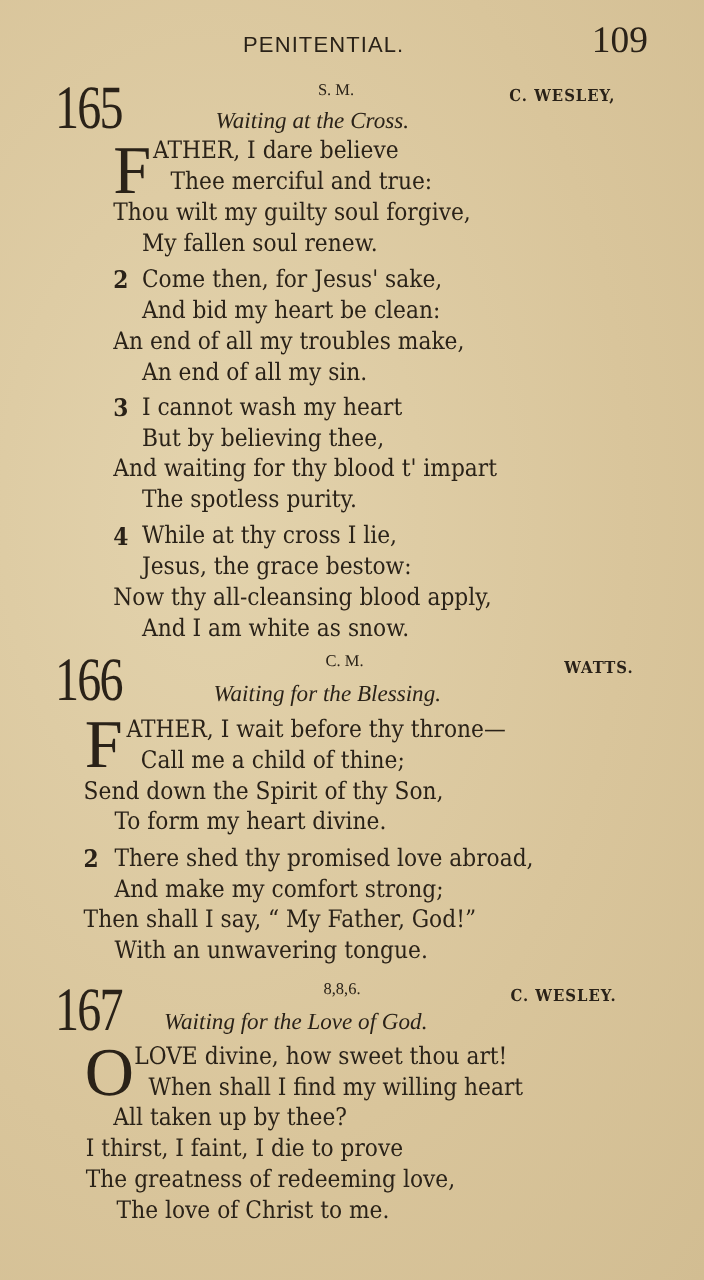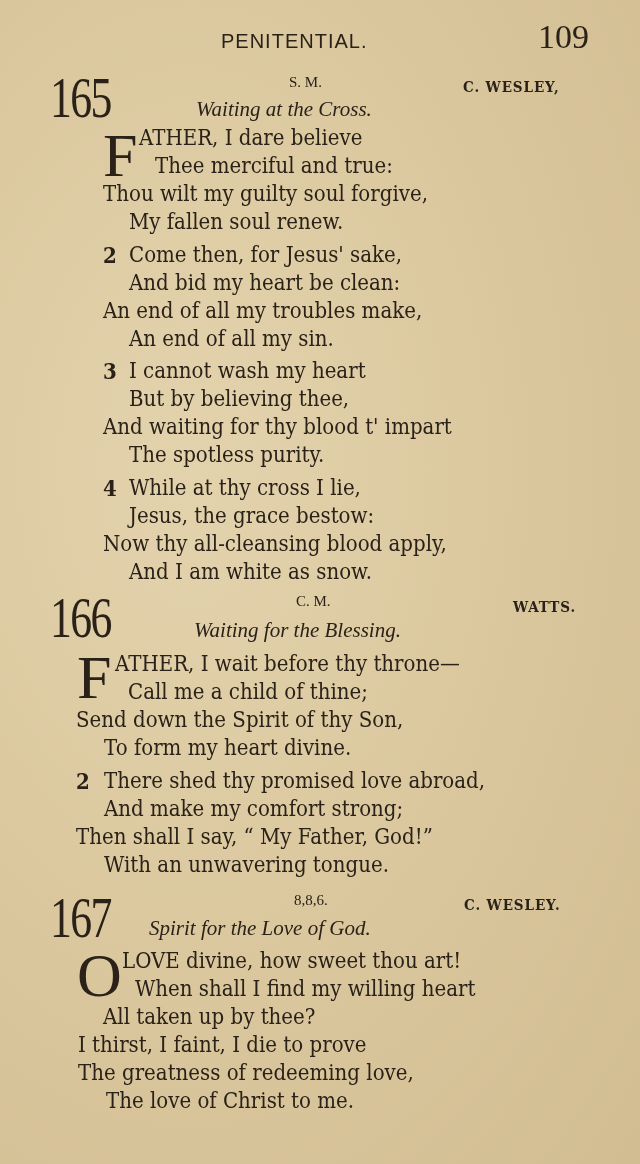--- a/index.html
+++ b/index.html
@@ -75,21 +75,21 @@
   <div class="abs line" style="left:104px;top:770px;">There shed thy promised love abroad,</div>
   <div class="abs line" style="left:104px;top:798px;">And make my comfort strong;</div>
   <div class="abs line" style="left:76px;top:826px;">Then shall I say, “ My Father, God!”</div>
   <div class="abs line" style="left:104px;top:854px;">With an unwavering tongue.</div>
 </div>
 
 <div>
   <div class="abs hymn-num" style="left:50px;top:890px;">167</div>
   <div class="abs meter" style="left:294px;top:892px;">8,8,6.</div>
   <div class="abs author" style="left:464px;top:896px;">C. WESLEY.</div>
-  <div class="abs title" style="left:149px;top:916px;">Spirit for the Love of God.</div>
+  <div class="abs title" style="left:149px;top:916px;">Waiting for the Love of God.</div>
 
   <div class="abs dropcap" style="left:77px;top:944px;">O</div>
   <div class="abs line" style="left:122px;top:950px;">LOVE divine, how sweet thou art!</div>
   <div class="abs line" style="left:135px;top:978px;">When shall I find my willing heart</div>
   <div class="abs line" style="left:103px;top:1006px;">All taken up by thee?</div>
   <div class="abs line" style="left:78px;top:1034px;">I thirst, I faint, I die to prove</div>
   <div class="abs line" style="left:78px;top:1062px;">The greatness of redeeming love,</div>
   <div class="abs line" style="left:106px;top:1090px;">The love of Christ to me.</div>
 </div>
 

